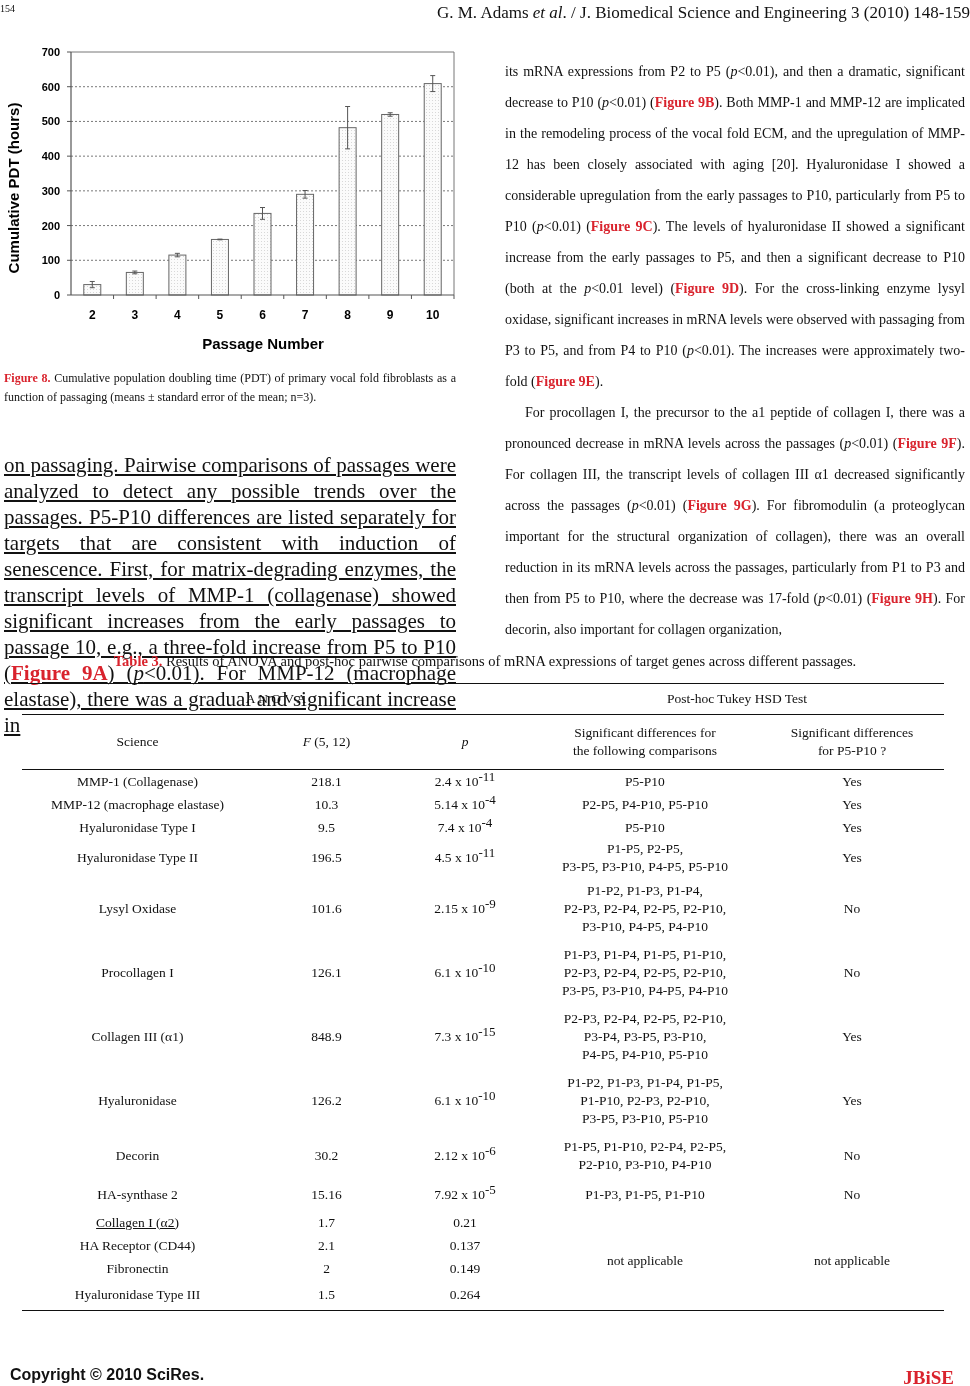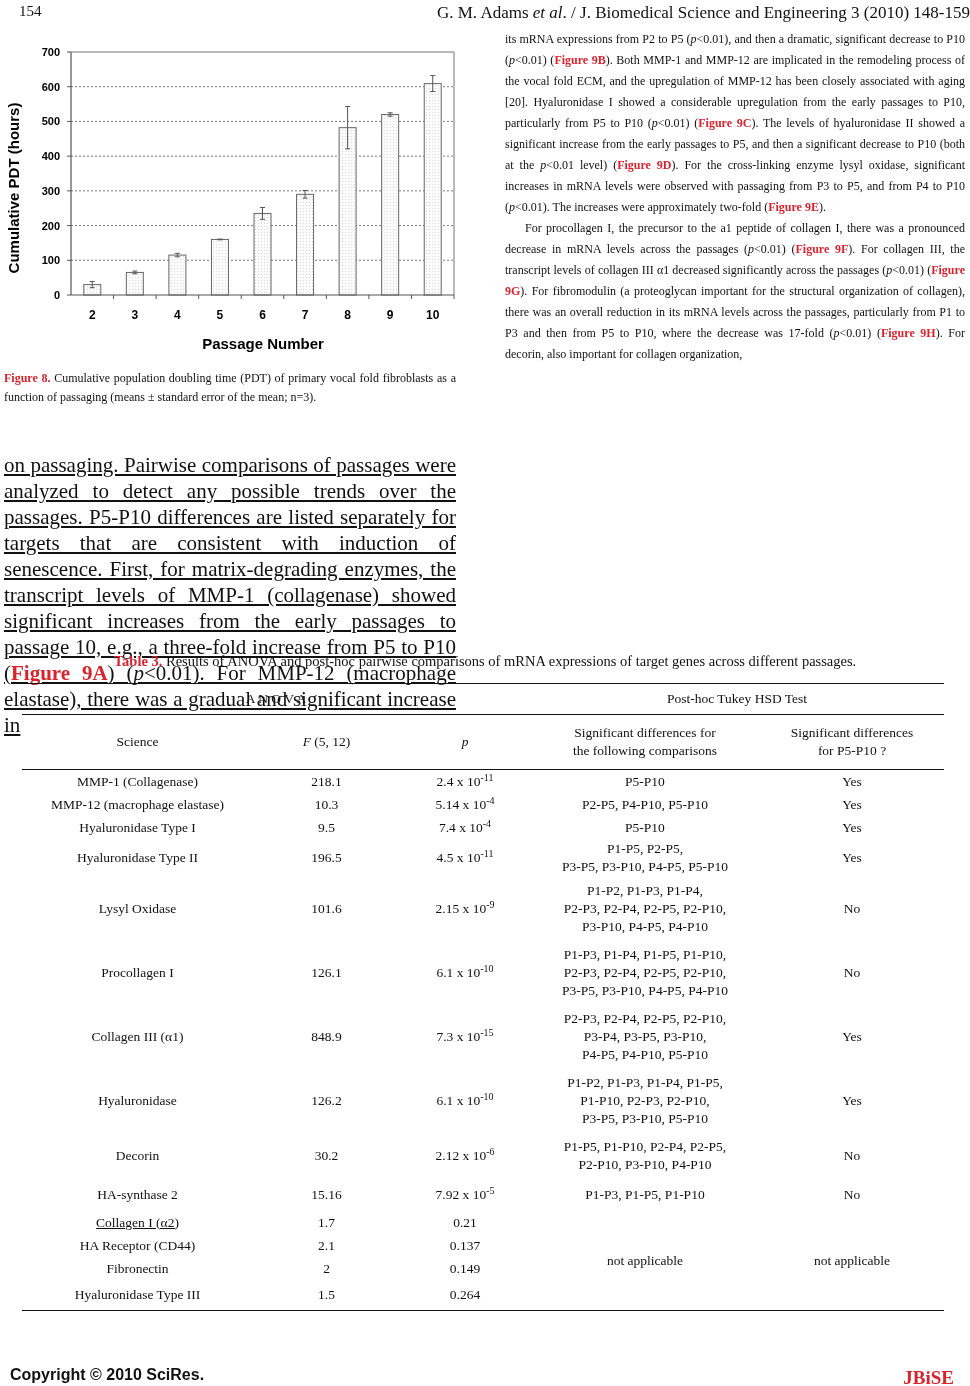--- a/index.html
+++ b/index.html
@@ -1,39 +1,39 @@
 <!DOCTYPE html>
 <html><head>
 <meta charset="utf-8">
 <style>
   html, body { margin:0; padding:0; background:#ffffff; }
   body { width:970px; height:1386px; position:relative; overflow:hidden; font-family:"Liberation Serif", serif; color:#111; }
-  .page-num { position:absolute; left:19px; top:3px; font-size:15px; }
+  .page-num { position:absolute; left:0; top:3px; font-size:10px; }
   .running-head { position:absolute; left:0; width:970px; top:3px; text-align:right; font-size:17px; }
   .running-head i { font-style:italic; }
 
   .chart-wrap { position:absolute; left:0; top:40px; width:470px; height:320px; }
   .chart-wrap svg { width:470px; height:320px; display:block; }
 
   .fig-caption { position:absolute; left:4px; top:369px; width:452px; font-size:12px; line-height:19px; text-align:justify; }
   .red-b { color:#d9232d; font-weight:bold; }
 
   .col-left { position:absolute; left:4px; top:452px; width:452px; font-size:21px; line-height:26px; text-align:justify;text-decoration:underline; }
-  .col-right { position:absolute; left:505px; top:29px; width:460px; font-size:12px; line-height:21px; text-align:justify; }
+  .col-right { position:absolute; left:505px; top:56px; width:460px; font-size:14px; line-height:31px; text-align:justify; }
   .col-right p, .col-left p { margin:0; }
   .indent { text-indent:20px; }
   .ital { font-style:italic; }
 
   .table-caption { position:absolute; left:0; width:970px; top:653px; text-align:center; font-size:14.5px; }
   .table-wrap { position:absolute; left:22px; top:683px; width:922px; font-size:13.5px; }
   table { border-collapse:collapse; width:922px; }
   td, th { text-align:center; font-weight:normal; padding:0; vertical-align:middle; }
   .rule-top { border-top:1.5px solid #111;margin-top:12px; }
   .rule-bot { border-bottom:1.5px solid #111; }
-  .sup { font-size:10px; vertical-align:super; line-height:0; }
+  .sup { font-size:13px; vertical-align:super; line-height:0; }
   .ml { line-height:18px; }
 
   .footer-left { position:absolute; left:10px; top:1366px; font-family:"Liberation Sans", sans-serif; font-weight:bold; font-size:16px; }
   .footer-right { position:absolute; right:16px; top:1367px; font-weight:bold; font-size:19px; color:#d9232d; }
 </style>
 </head>
 <body>
 
 <div class="page-num">154</div>
 <div class="running-head"><span>G. M. Adams </span><i>et al</i><span>. / J. Biomedical Science and Engineering 3 (2010) 148-159</span></div>

